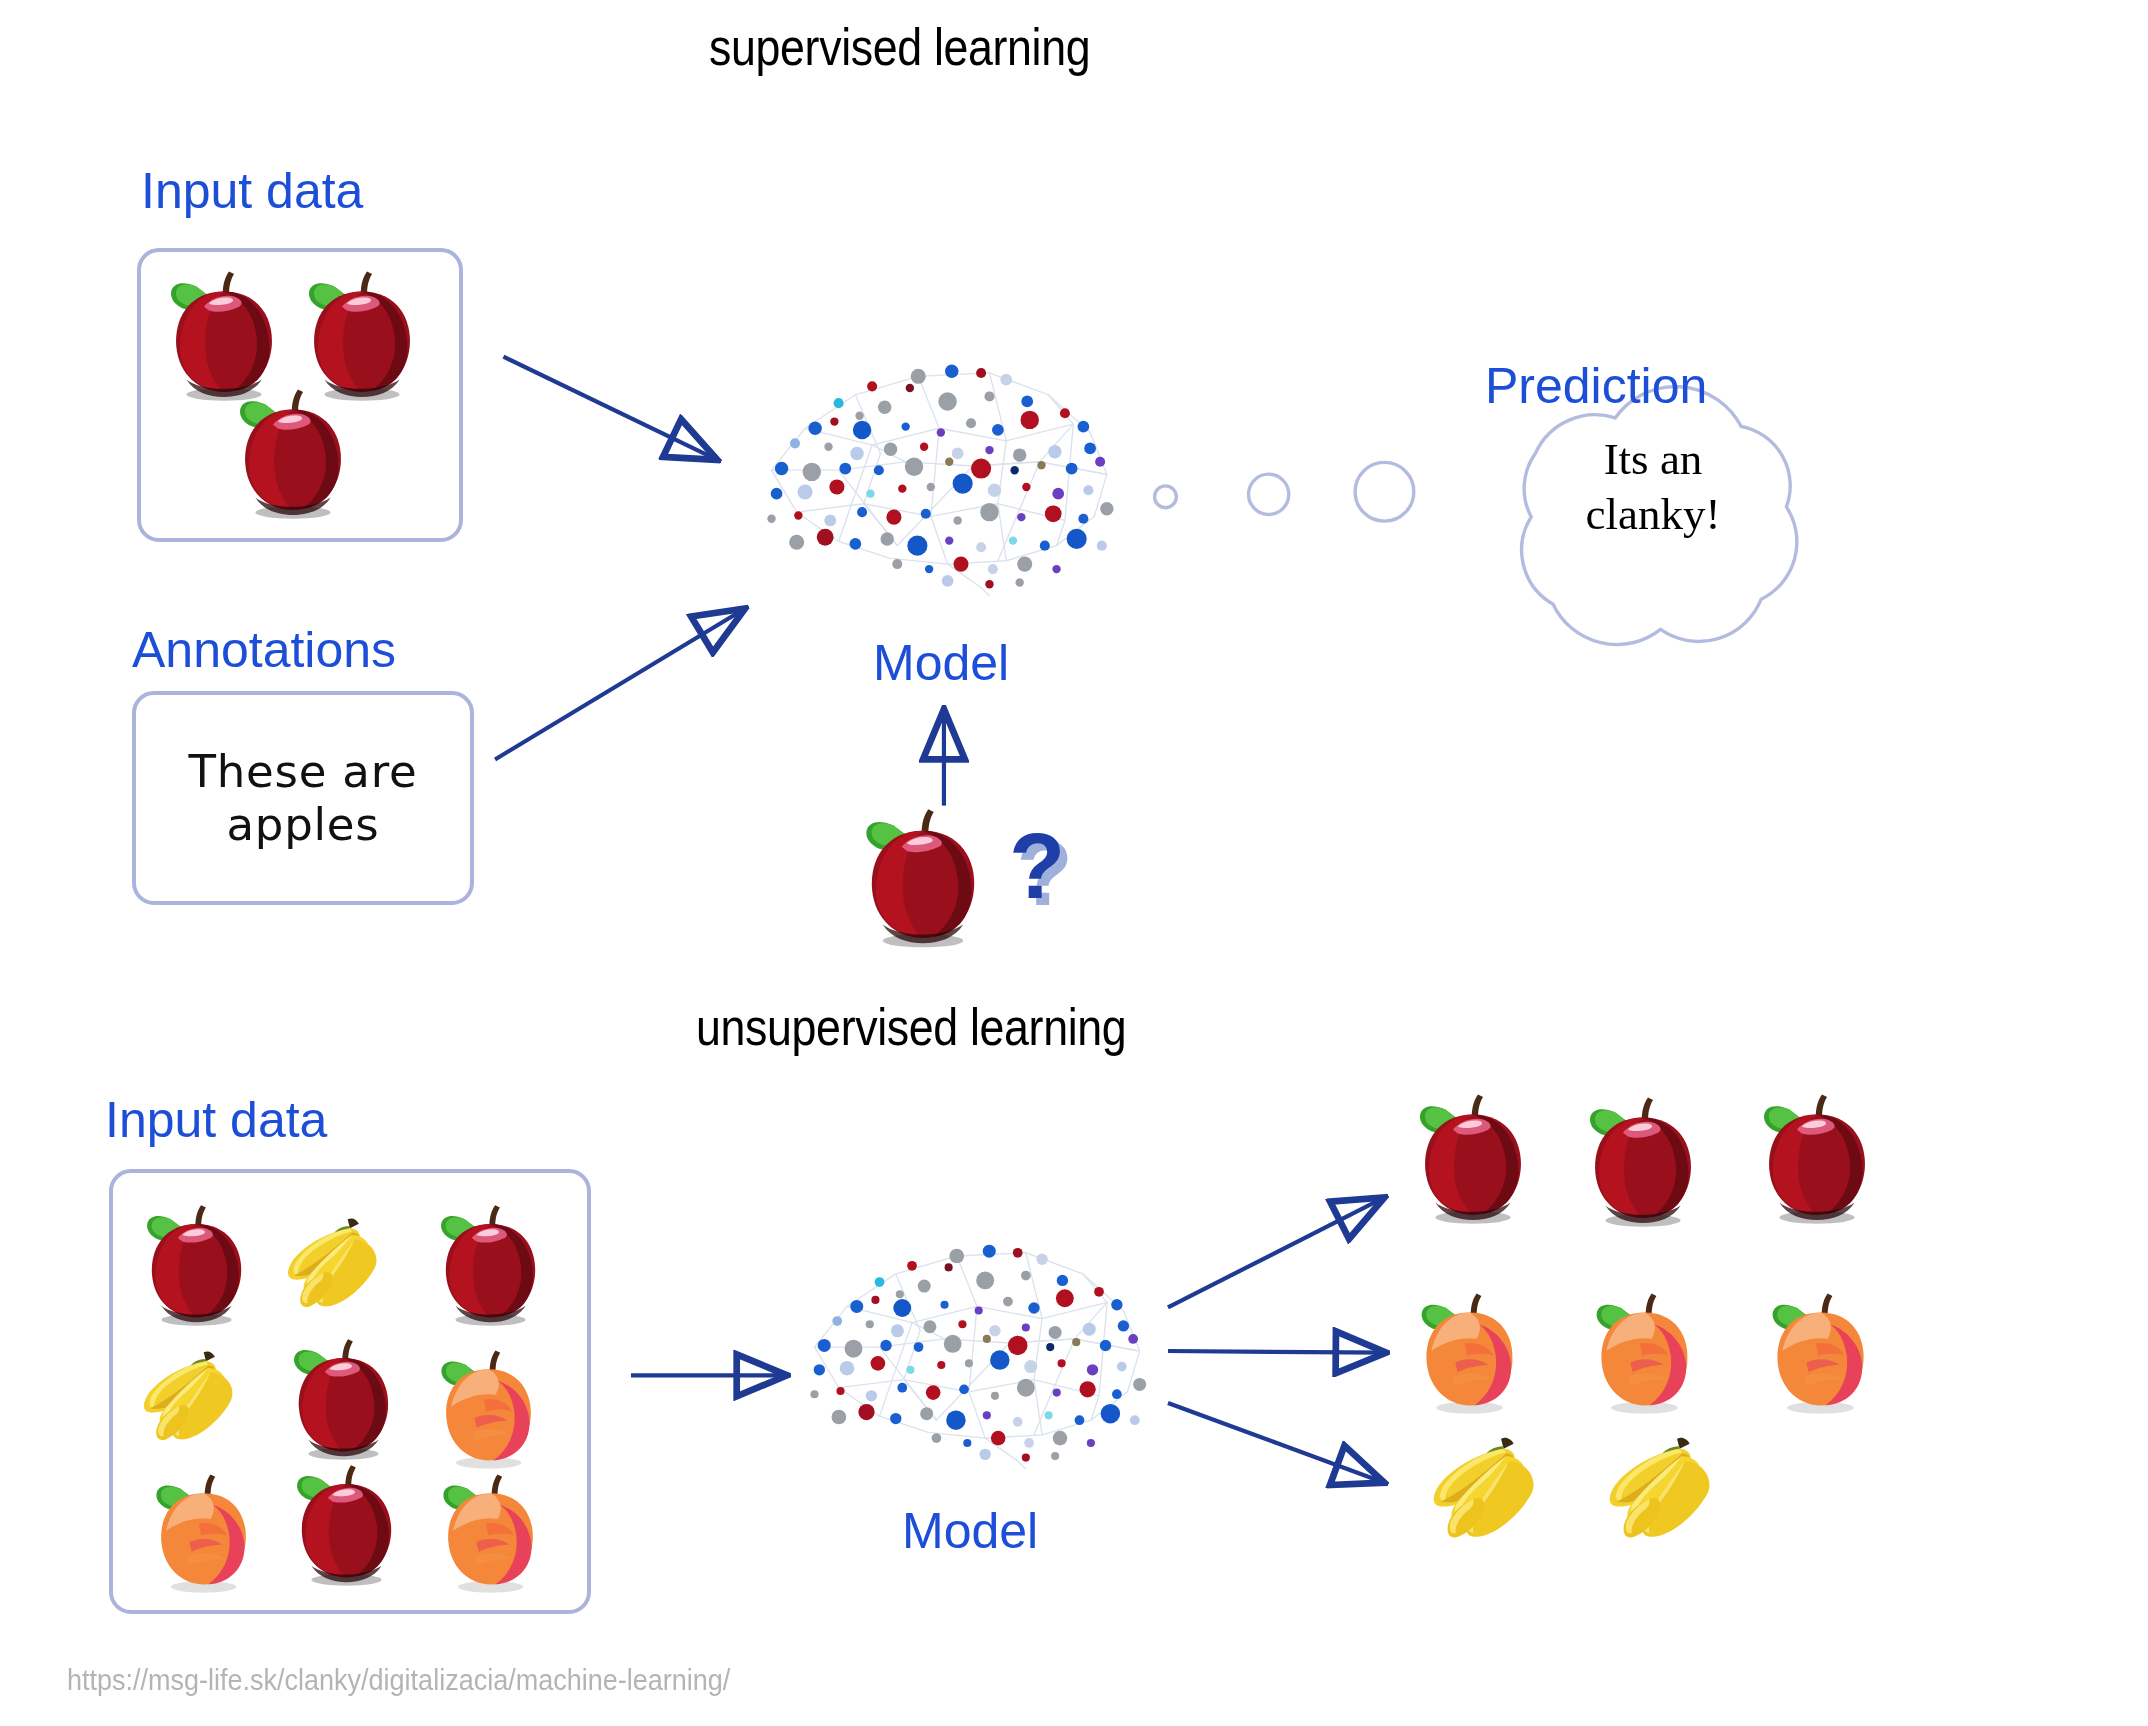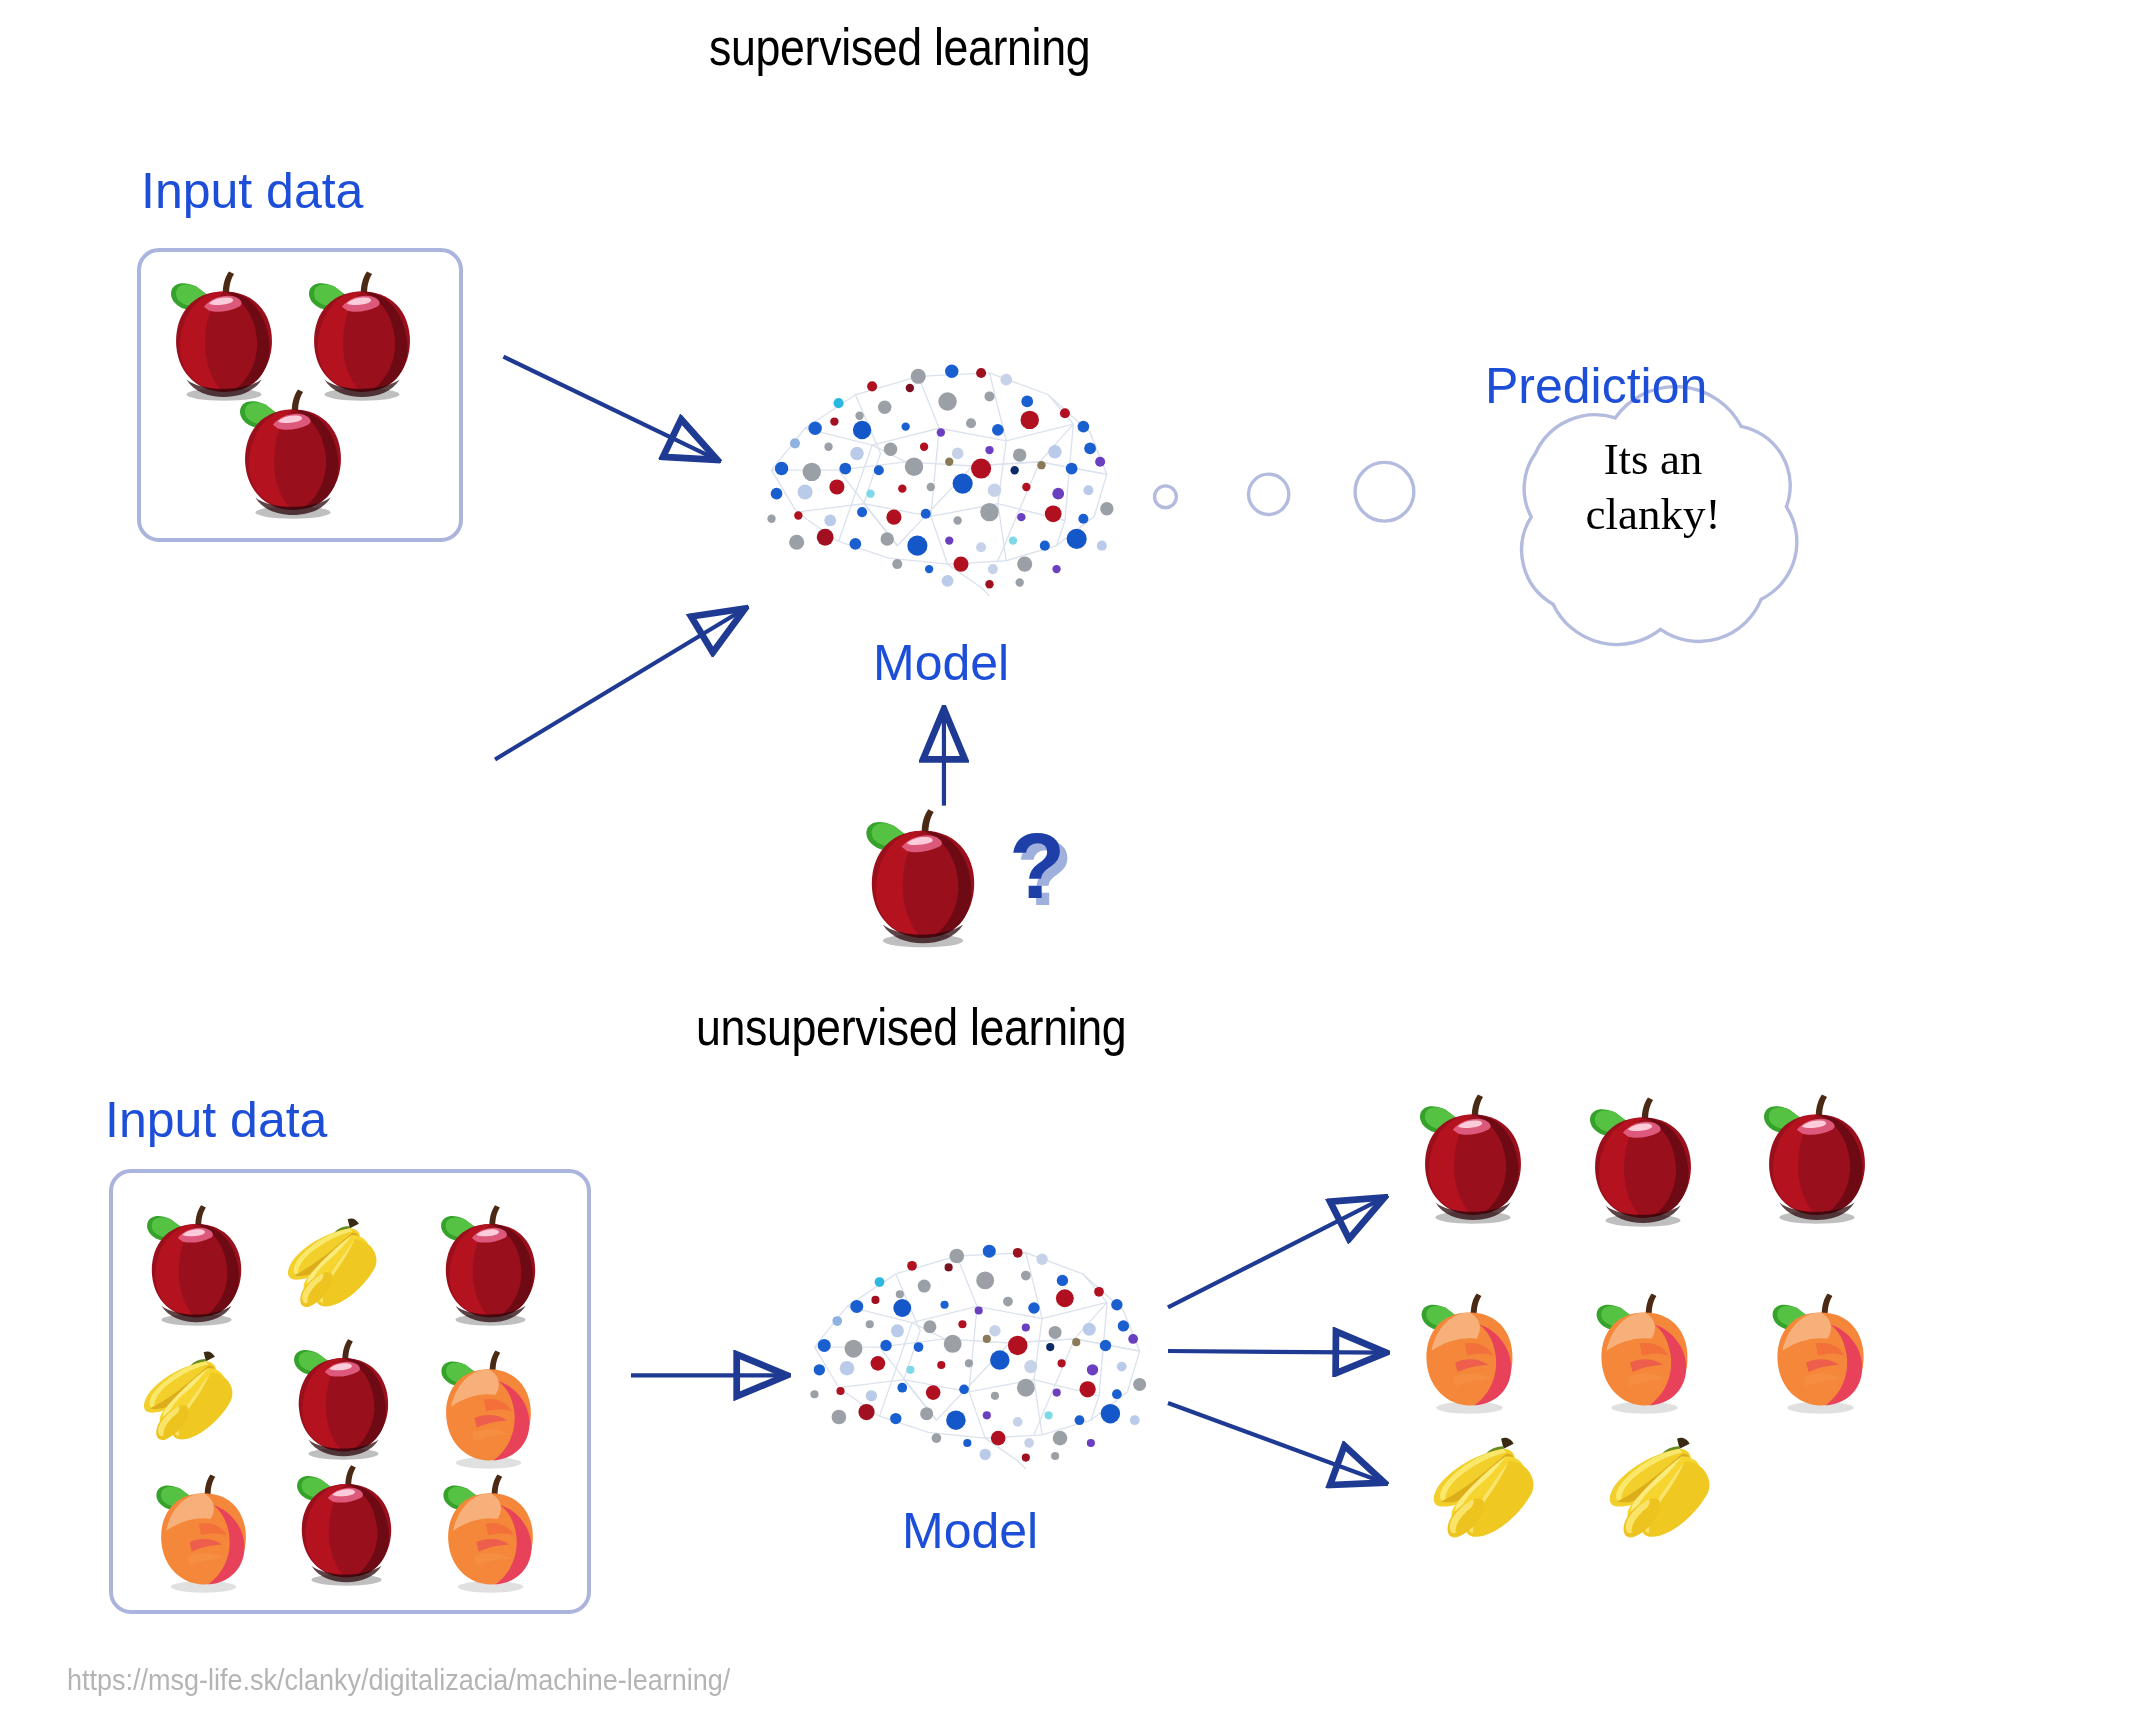--- a/index.html
+++ b/index.html
@@ -204,21 +204,28 @@
         <use href="#sym-apple"></use>
       </svg>
     <svg class="fruit-svg abs" style="left:158px; top:11.7px;" width="126" height="138" viewBox="0 0 100 110">
         <use href="#sym-apple"></use>
       </svg>
     <svg class="fruit-svg abs" style="left:89px; top:130px;" width="126" height="138" viewBox="0 0 100 110">
         <use href="#sym-apple"></use>
       </svg>
   </div>
 
-
+  <div class="abs blue-label" style="left:132px; top:621px;">Annotations</div>
+
+  <div class="abs roundbox" style="left:132px; top:691px; width:342px; height:214px; display:flex; align-items:center; justify-content:center;">
+    <div style="text-align:center;">
+      <div class="anno-text">These are</div>
+      <div class="anno-text">apples</div>
+    </div>
+  </div>
 
   <div class="abs" style="left:738px; top:336px; width:394px; height:260px;">
     <svg width="394" height="260" viewBox="0 0 470 310">
       <g id="brain-edges-1" stroke="#cfd8e8" stroke-width="1.6" opacity="0.75" fill="none">
         <path d="M40 160 L80 110 L140 70 L215 48 L300 44 L370 70 L420 115 L440 165 L425 215 L380 250 L320 268 L250 272 L180 265 L120 245 L70 210 Z"></path>
         <path d="M40 160 L120 160 L200 150 L280 155 L360 150 L440 165"></path>
         <path d="M80 110 L160 130 L240 110 L320 125 L400 105"></path>
         <path d="M70 210 L150 200 L230 215 L310 200 L390 220"></path>
         <path d="M140 70 L170 140 L150 200 L190 250"></path>
         <path d="M215 48 L240 110 L230 215 L250 272"></path>

